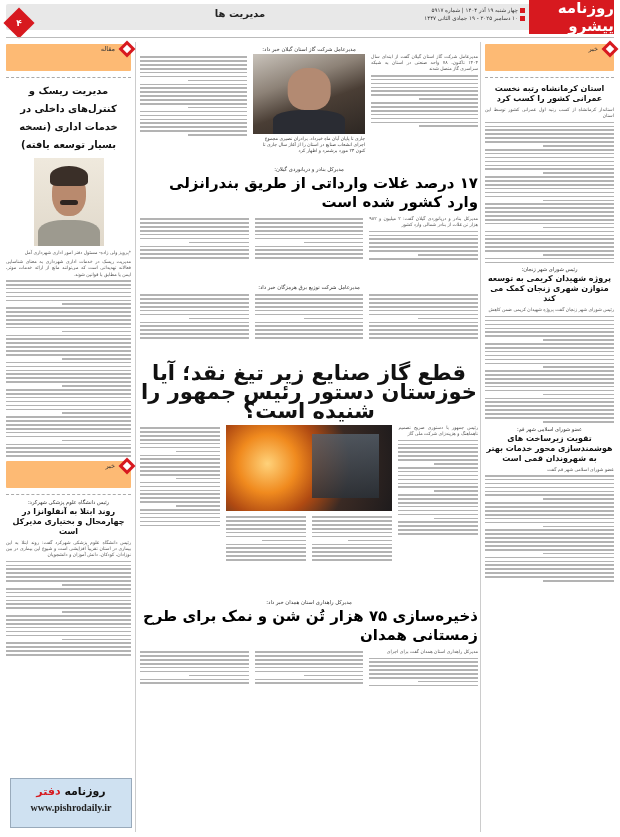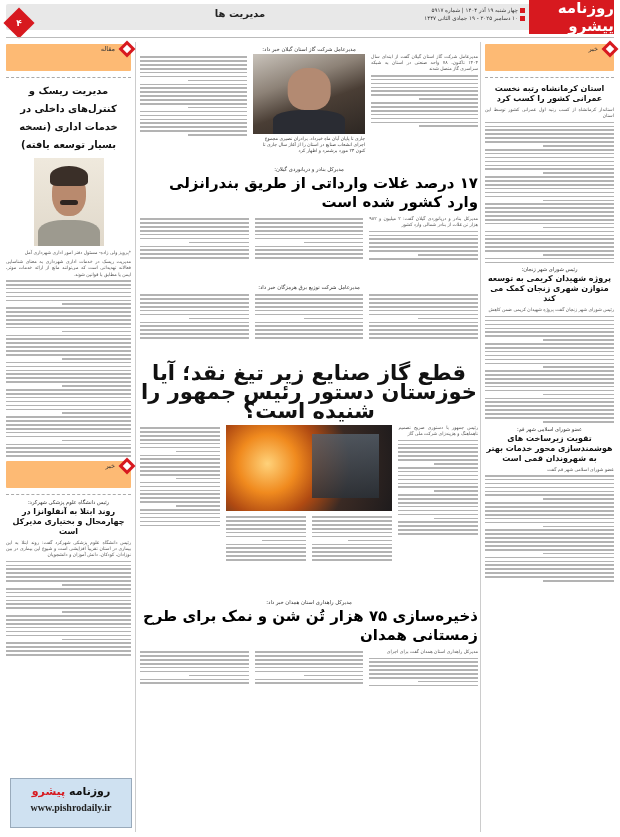--- a/index.html
+++ b/index.html
@@ -616,17 +616,17 @@
           <i></i>
           <i></i>
           <i></i>
           <i></i>
           <i></i>
           <i></i>
         </div>
     </div>
 
     <div class="ad">
-      <div class="ad-title"><span>روزنامه</span> <b>پیشرو</b></div>
+      <div class="ad-title"><span>روزنامه</span> <b>دفتر</b></div>
       <div class="ad-url">www.pishrodaily.ir</div>
     </div>
   </div>
 </div>
 
 </body></html>

